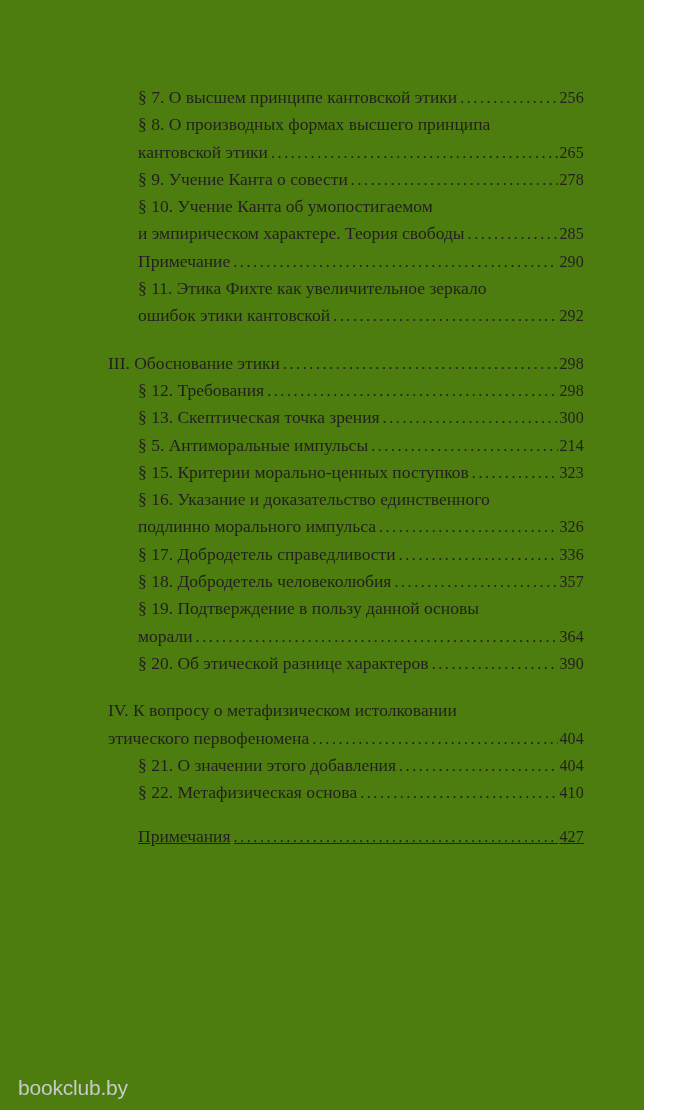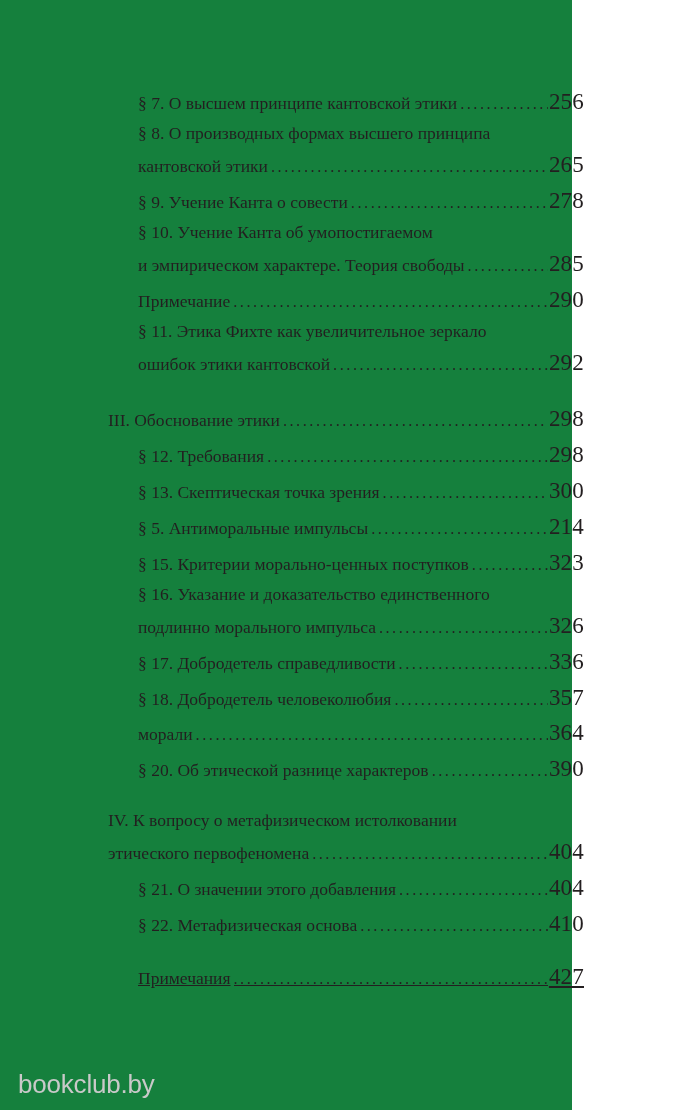--- a/index.html
+++ b/index.html
@@ -13,23 +13,23 @@
     font-family: "Liberation Serif", serif;
     color: #231f20;
     position: relative;
     overflow: hidden;
   }
 
   .page {
     position: absolute;
     left: 0;
     top: 0;
-    width: 572px;
+    width: 644px;
     height: 1110px;
-    background: #15803d;
+    background: #4d7c0f;
   }
 
   .toc {
     position: absolute;
     left: 108px;
     top: 84px;
     width: 476px;
   }
 
   .entry {
@@ -57,40 +57,40 @@
     letter-spacing: 2.6px;
     font-size: 16px;
     color: #231f20;
     margin: 0 1px 0 3px;
     min-width: 0;
   }
 
   .entry .page-num {
     flex: 0 0 auto;
     text-align: right;
-    font-size: 23px;
+    font-size: 16px;
     letter-spacing: 0.2px;
   }
 
   
   .lvl-section { padding-left: 30px; }
   .lvl-part    { padding-left: 0px; }
 
   .gap-top-lg { margin-top: 17px; text-decoration: underline; }
   .gap-top-md { margin-top: 20px; }
   .gap-top-sm { margin-top: 0px; }
 
   .nodots .dots { visibility: hidden; }
 
   .watermark {
     position: absolute;
     left: 18px;
     bottom: 10px;
     font-family: "Liberation Sans", sans-serif;
-    font-size: 26px;
+    font-size: 21px;
     color: #c9c9c9;
     letter-spacing: -0.2px;
     user-select: none;
   }
 </style>
 </head>
 <body>
 
 <div class="page">
 
@@ -207,20 +207,25 @@
         </div>
       </div>
       <div class="entry lvl-section gap-top-sm">
         <div class="line">
           <span class="txt">§ 18. Добродетель человеколюбия</span>
           <span class="dots">.........................................................................................</span>
           <span class="page-num">357</span>
         </div>
       </div>
       <div class="entry lvl-section gap-top-sm">
+        <div class="line nodots">
+          <span class="txt">§ 19. Подтверждение в пользу данной основы</span>
+          <span class="dots">.........................................................................................</span>
+          <span class="page-num"></span>
+        </div>
         <div class="line">
           <span class="txt">морали</span>
           <span class="dots">.........................................................................................</span>
           <span class="page-num">364</span>
         </div>
       </div>
       <div class="entry lvl-section gap-top-sm">
         <div class="line">
           <span class="txt">§ 20. Об этической разнице характеров</span>
           <span class="dots">.........................................................................................</span>

